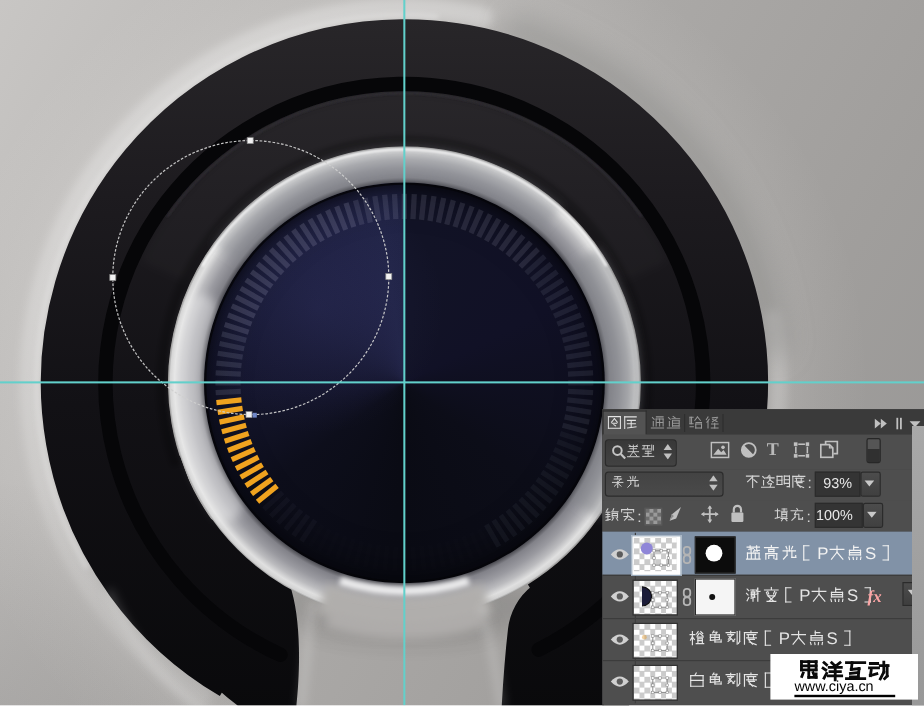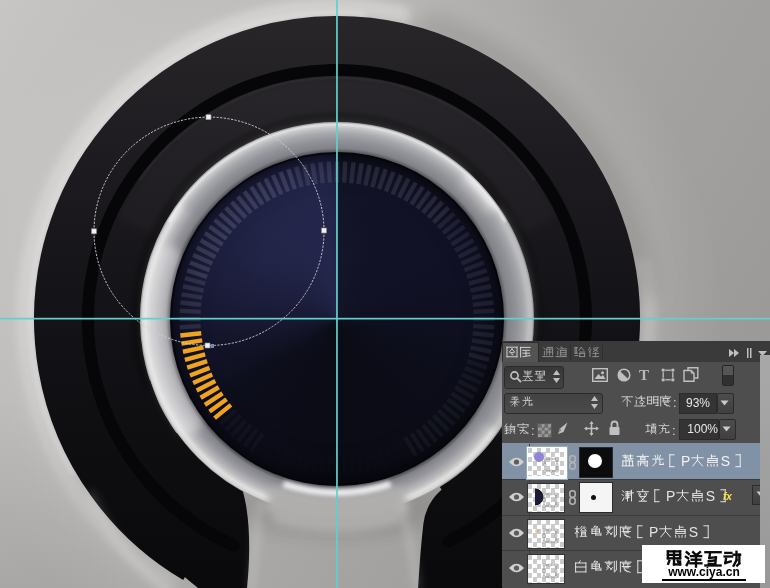--- a/index.html
+++ b/index.html
@@ -502,21 +502,21 @@
           <line x1="18.3" y1="3.4" x2="17.1" y2="5.5"></line>
           <line x1="17.1" y1="5.5" x2="20.4" y2="5.5"></line>
           <line x1="17.6" y1="5.5" x2="17.6" y2="7.9"></line>
           <line x1="17.6" y1="7.9" x2="14.9" y2="10.6"></line>
           <line x1="20.7" y1="5.5" x2="20.7" y2="9.6"></line>
           <line x1="20.7" y1="9.6" x2="23.8" y2="9.6"></line>
           <line x1="23.8" y1="9.6" x2="23.8" y2="8.2"></line>
         </g>
       </svg>
       <div class="abs" style="left:170px;top:82px;color:#d6d6d6;font-size:13px">:</div>
-      <div class="abs" style="left:177px;top:78px;width:38px;height:19px;background:#343434;border:1px solid #2b2b2b;color:#e8e8e8;font-size:12px;text-align:right;line-height:19px">100%</div>
+      <div class="abs" style="left:177px;top:78px;width:38px;height:19px;background:#343434;border:1px solid #2b2b2b;color:#e8e8e8;font-size:12px;text-align:left;line-height:19px">100%</div>
       <div class="abs" style="left:217px;top:78px;width:15px;height:19px;background:linear-gradient(#4c4c4c,#404040);border:1px solid #2b2b2b;border-radius:2px"></div>
       <svg class="abs" style="left:220px;top:85px" width="9" height="6" viewBox="0 0 9 6">
         <path d="M0.5 0.5 h8 l-4 5 Z" fill="#c9c9c9"></path>
       </svg>
       <div class="abs" style="left:0;top:102px;width:258px;height:36px;background:#8192a7"></div>
       <div class="abs" style="left:0;top:138.0px;width:258px;height:35.5px;background:#4e4e4e;border-top:1px solid #3c3c3c"></div>
       <div class="abs" style="left:0;top:173.5px;width:258px;height:35.5px;background:#4e4e4e;border-top:1px solid #3c3c3c"></div>
       <div class="abs" style="left:0;top:209.0px;width:258px;height:35.5px;background:#4e4e4e;border-top:1px solid #3c3c3c"></div>
       <svg class="abs" style="left:6px;top:114.5px" width="17" height="12" viewBox="0 0 17 12">
         <path d="M1 6 Q8.5 -2.5 16 6 Q8.5 14.5 1 6 Z" fill="#d0d0d0"></path>
@@ -685,21 +685,21 @@
           <line x1="71.4" y1="10.3" x2="71.9" y2="12.2"></line>
           <line x1="74.9" y1="10.5" x2="75.2" y2="12.2"></line>
           <line x1="78.1" y1="10.5" x2="77.9" y2="12.2"></line>
           <line x1="81.4" y1="10.3" x2="81.1" y2="12.2"></line>
           <text x="84.8" y="11.6" font-size="14" fill="#e4e4e4" stroke="none" font-family="Liberation Sans, sans-serif">S</text>
           <line x1="99.9" y1="0.8" x2="104.2" y2="0.8"></line>
           <line x1="104.2" y1="0.8" x2="104.2" y2="12.7"></line>
           <line x1="104.2" y1="12.7" x2="99.9" y2="12.7"></line>
         </g>
       </svg>
-      <div class="abs" style="left:221px;top:150px;color:#fde047;font-size:10px;font-weight:bold;font-style:italic;font-family:Liberation Sans, sans-serif">fx</div>
+      <div class="abs" style="left:221px;top:150px;color:#fca5a5;font-size:14px;font-weight:bold;font-style:italic;font-family:Liberation Serif, serif">fx</div>
       <div class="abs" style="left:250px;top:144px;width:16px;height:18px;background:linear-gradient(#4c4c4c,#3e3e3e);border:1px solid #2b2b2b"></div>
       <svg class="abs" style="left:254px;top:150px" width="9" height="6" viewBox="0 0 9 6">
         <path d="M0.5 0.5 h8 l-4 5 Z" fill="#c9c9c9"></path>
       </svg>
       <div class="abs" style="left:25px;top:177.5px;width:36px;height:28px;background:conic-gradient(#ffffff 90deg,#cbcbcb 90deg 180deg,#ffffff 180deg 270deg,#cbcbcb 270deg) 0 0/9px 9px;border:1px solid #333"></div>
       <svg class="abs" style="left:25px;top:177.5px" width="36" height="28" viewBox="0 0 36 28">
         <circle cx="10" cy="12" r="2" fill="#e0a040" opacity="0.5"></circle>
         <rect x="17" y="11" width="12" height="12" fill="none" stroke="#8a8a8a" stroke-width="0.8"></rect>
         <rect x="16.0" y="10.0" width="2.0" height="2.0" fill="#ffffff" stroke="#777" stroke-width="0.4"></rect>
         <rect x="22.0" y="10.0" width="2.0" height="2.0" fill="#ffffff" stroke="#777" stroke-width="0.4"></rect>
@@ -875,13 +875,13 @@
         <line x1="59.6" y1="6.5" x2="67.1" y2="6.5"></line>
         <line x1="61.0" y1="8.6" x2="60.3" y2="13.0"></line>
         <line x1="60.3" y1="13.0" x2="65.7" y2="11.5"></line>
         <line x1="68.6" y1="4.7" x2="75.1" y2="4.7"></line>
         <line x1="71.5" y1="1.8" x2="71.5" y2="10.1"></line>
         <line x1="71.5" y1="10.1" x2="68.6" y2="15.8"></line>
         <line x1="74.3" y1="4.7" x2="74.3" y2="13.3"></line>
         <line x1="74.3" y1="13.3" x2="72.2" y2="15.5"></line>
       </g>
     </svg>
-    <div class="abs" style="left:662px;top:567px;width:84px;text-align:center;color:#000;font-size:12px;font-weight:bold;letter-spacing:0px;border-bottom:2px solid #000;line-height:11px;padding-bottom:1px">www.ciya.cn</div>
+    <div class="abs" style="left:662px;top:567px;width:84px;color:#000;font-size:12px;font-weight:normal;letter-spacing:0px;border-bottom:2px solid #000;line-height:11px;padding-bottom:1px">www.ciya.cn</div>
   </div>
 </body></html>

